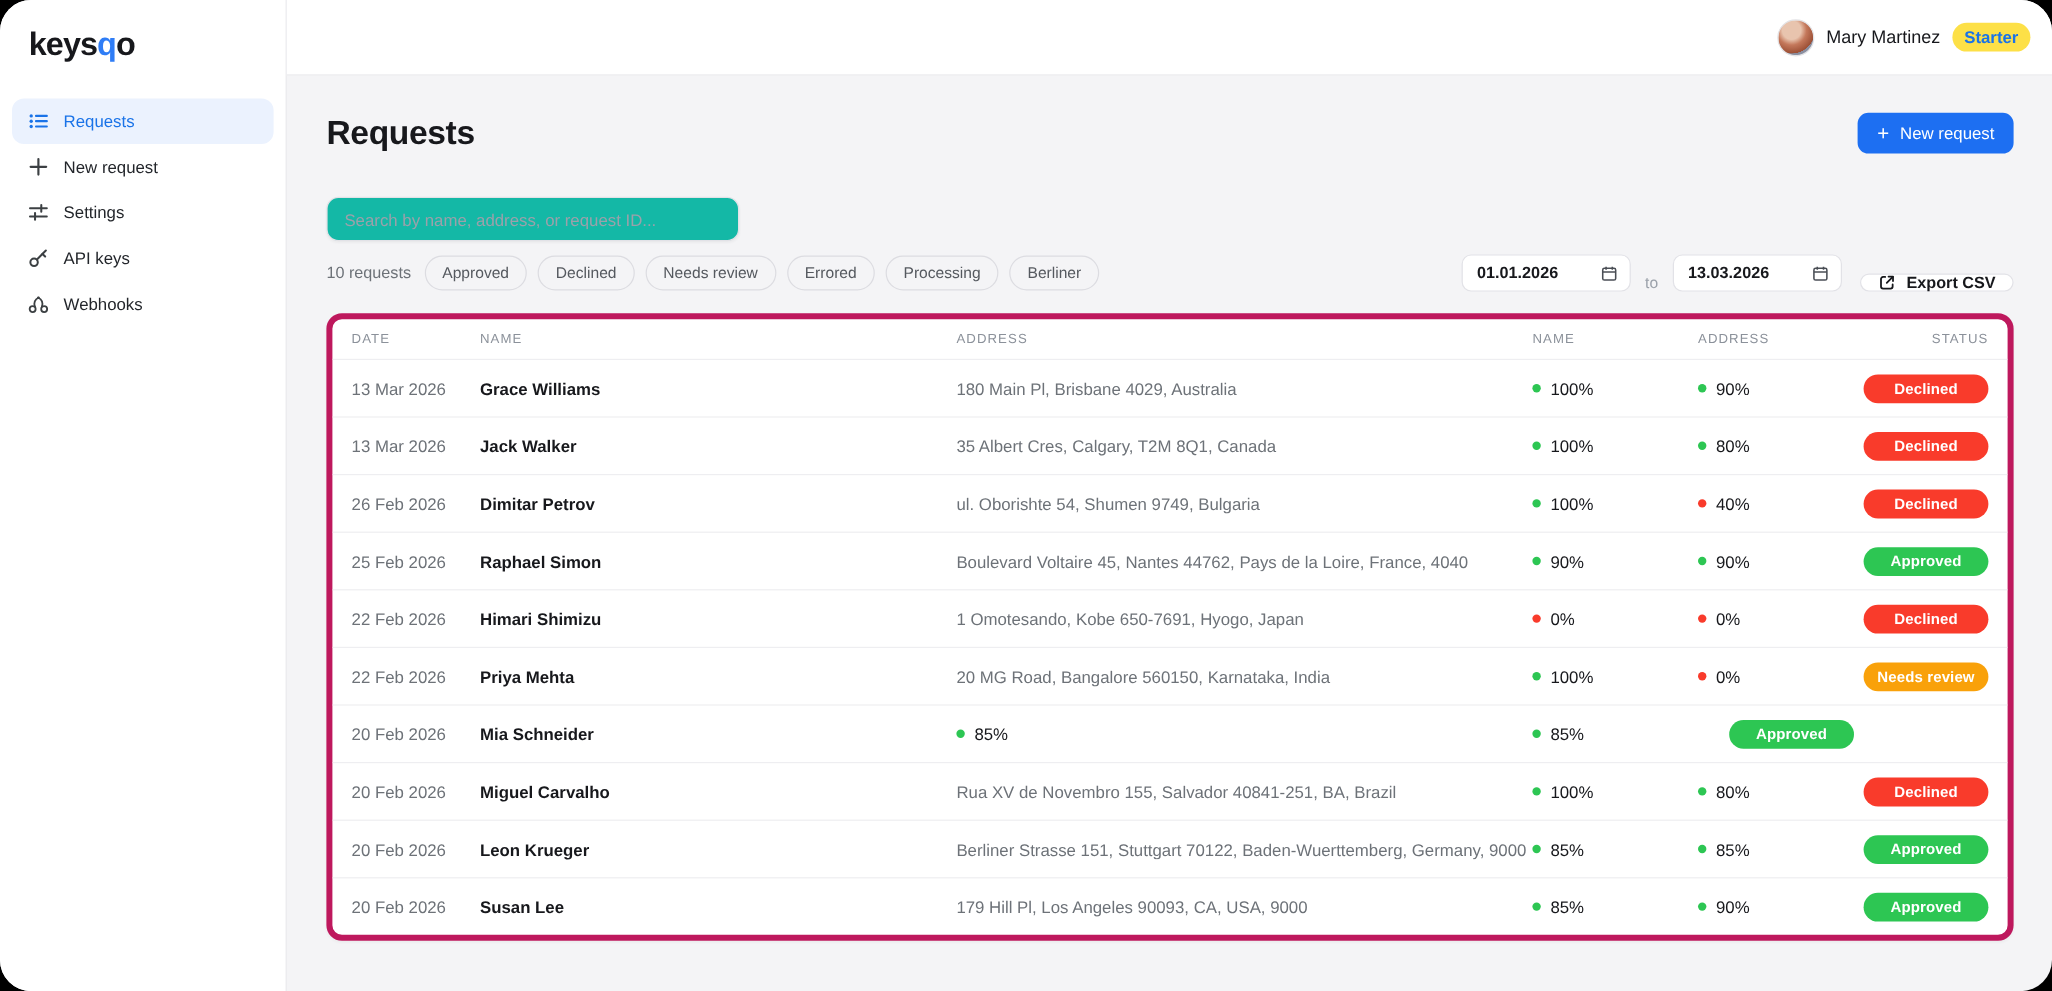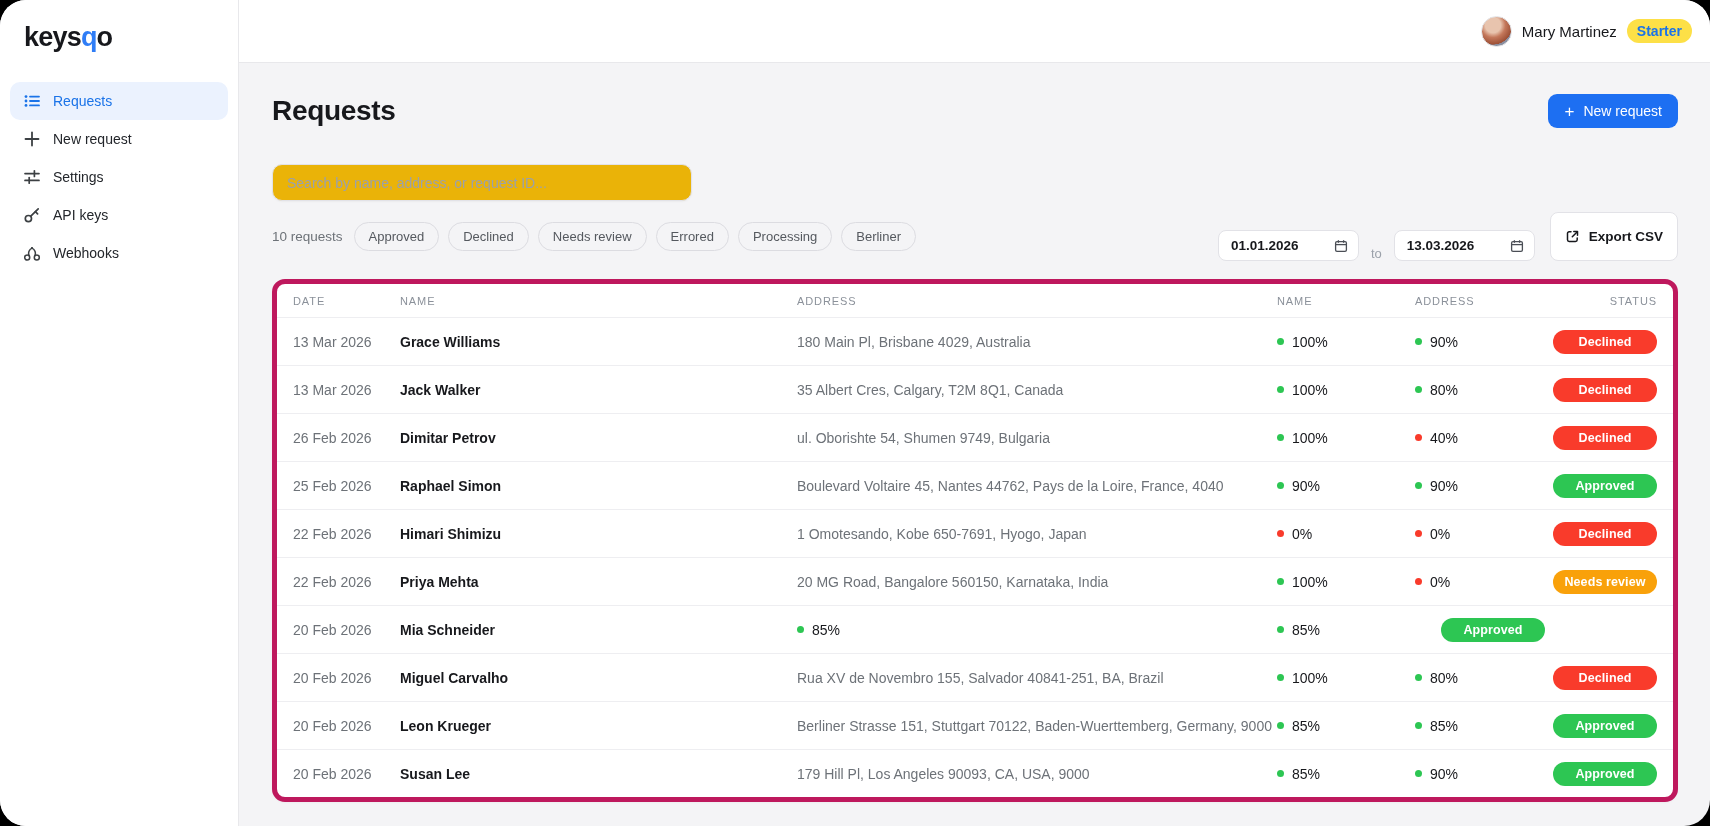--- a/index.html
+++ b/index.html
@@ -29,35 +29,35 @@
   .user-name { font-size:15px; font-weight:500; color:#17181c; }
   .plan-badge { background:#fde047; color:#1a73e8; font-size:14px; font-weight:700; padding:4px 10px; border-radius:999px; }
 
   .content { padding:31px 32px 0 33px; }
   .page-head { display:flex; align-items:center; justify-content:space-between; }
   .page-title { font-size:28px; font-weight:800; color:#17181c; letter-spacing:-0.3px; }
   .btn-primary { display:flex; align-items:center; gap:9px; background:#1d6ff2; color:#fff; border:none; cursor:pointer;
                  font-family:inherit; font-size:14px; font-weight:500; height:34px; padding:0 16px; border-radius:9px; }
   .btn-primary .picon { font-size:17px; font-weight:400; line-height:1; }
 
-  .search { margin-top:36px; width:420px; height:37px; background:#eab308; border:1px solid #e2e2e7; border-radius:10px;
+  .search { margin-top:36px; width:344px; height:37px; background:#14b8a6; border:1px solid #e2e2e7; border-radius:10px;
             padding:0 14px; font-family:inherit; font-size:14px; color:#17181c; outline:none;
             box-shadow:0 1px 2px rgba(20,20,30,.04); }
   .search::placeholder { color:#9ba1aa; }
 
   .filter-row { margin-top:11px; display:flex; align-items:center; gap:9px; }
   .count-label { font-size:13.5px; color:#6d7278; margin-right:2px; }
   .chip { height:29px; display:flex; align-items:center; padding:0 14px; border:1px solid #dcdce1; border-radius:999px;
           font-size:13px; color:#55595f; background:transparent; cursor:pointer; }
   .range { margin-left:auto; display:flex; align-items:flex-end; gap:12px; }
   .date-field { width:141px; height:31px; background:#fff; border:1px solid #e2e2e7; border-radius:8px;
                 display:flex; align-items:center; justify-content:space-between; padding:0 10px 0 12px; cursor:pointer; }
   .date-val { font-size:13.5px; font-weight:600; color:#17181c; }
   .to-label { font-size:13px; color:#9ba1aa; }
-  .btn-export { display:flex; align-items:center; gap:9px; height:49px; padding:0 14px; background:#fff;
+  .btn-export { display:flex; align-items:center; gap:9px; height:15px; padding:0 14px; background:#fff;
                 border:1px solid #e2e2e7; border-radius:8px; font-family:inherit; font-size:13.5px; font-weight:600;
                 color:#17181c; cursor:pointer; margin-left:3px; }
 
   
   .table-card { margin-top:18px; background:#fff; border:5px solid #be185d; border-radius:13px;
                 box-shadow:0 1px 2px rgba(20,20,30,.03); overflow:hidden; }
   .trow { display:grid; grid-template-columns:107px 397px 480px 138px 130px 1fr; align-items:center; padding:0 16px; }
   .thead { height:33px; }
   .thead .th { font-size:11px; font-weight:500; letter-spacing:0.9px; color:#8b919a; }
   .thead .th.last { justify-self:end; }

